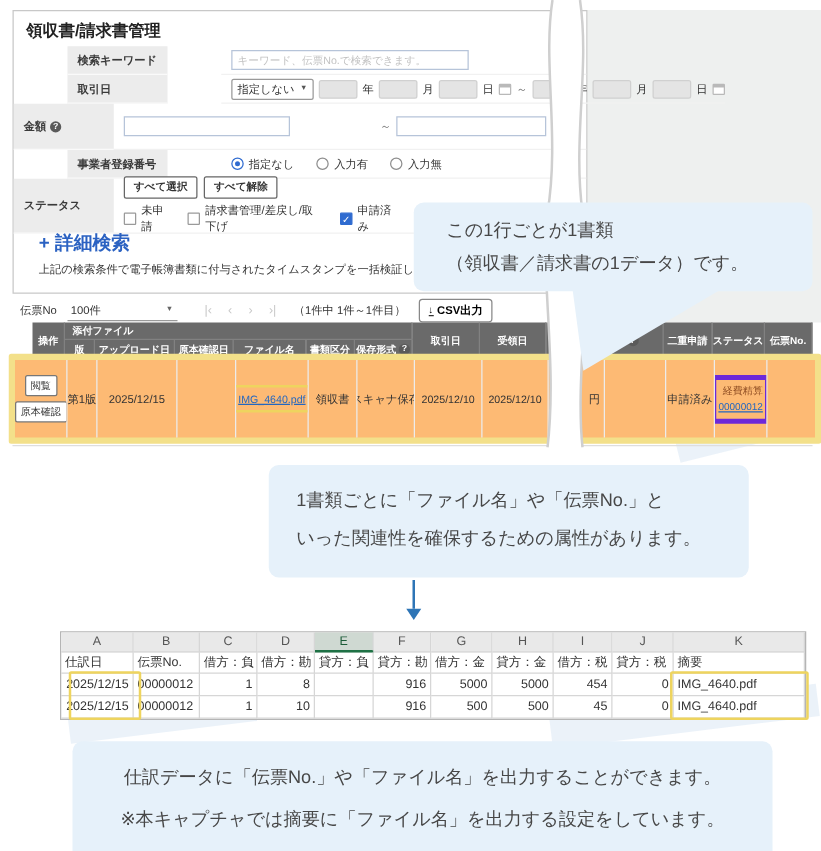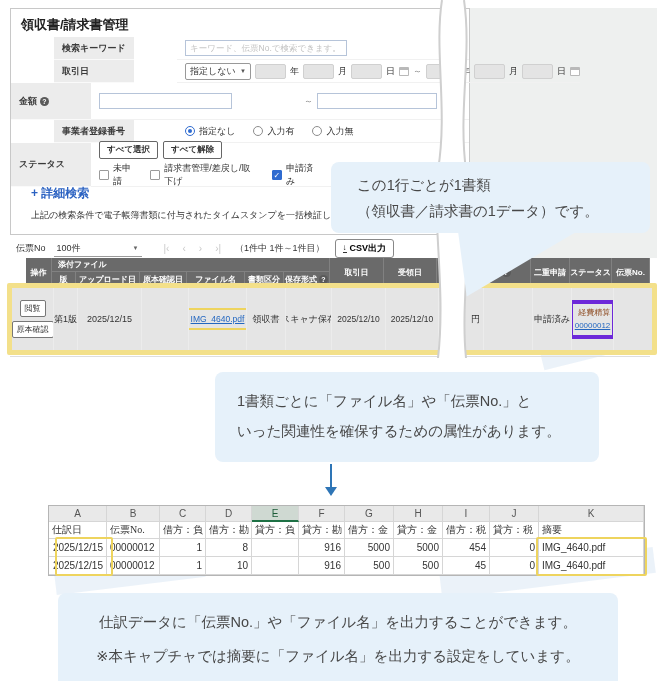--- a/index.html
+++ b/index.html
@@ -27,21 +27,21 @@
             font-size:9px; font-weight:bold; color:#3a3a3a; display:flex; align-items:center;
             padding-left:8px; gap:3px; }
   .fval { flex:1; display:flex; align-items:center; padding-left:8px; gap:4px;
           border-bottom:1px solid #f1f1f1; font-size:9px; }
   .fval.col { flex-direction:column; align-items:flex-start; justify-content:center; gap:3px; }
   .h23 { height:23px;margin-left:43px; } .h37 { height:37px; } .h44 { height:44px; }
 
   input.text { border:1px solid #b6c4d9; height:16px; font-size:8.5px; padding:0 4px;
                font-family:inherit; color:#333; }
   input.text::placeholder { color:#c2c2c2; }
-  .kw-input { width:162px; }
+  .kw-input { width:190px; }
   .amt-input { width:133px; border-color:#b9b9b9; }
   .amt-input2 { width:120px; border-color:#b9b9b9; }
   .selbox { border:1px solid #999; border-radius:2px; background:#fff; height:17px; width:66px;
             display:flex; align-items:center; justify-content:space-between; padding:0 4px;
             font-size:9px; color:#333; }
   .selbox .car { font-size:6px; color:#555; }
   .dinput { width:31px; height:15px; background:#e4e4e4; border:1px solid #d0d0d0; border-radius:2px; }
   .cal-icon { width:10px; height:9px; border:1px solid #b9b9b9; border-top:3px solid #b9b9b9;
               border-radius:1px; background:#fff; }
   .tilde { color:#777; }
@@ -54,21 +54,21 @@
            flex:0 0 10px; position:relative; }
   .radio.on { border-color:#2f6bd0; }
   .radio.on::after { content:""; position:absolute; left:2px; top:2px; width:4px; height:4px;
                      border-radius:50%; background:#2f6bd0; }
   .opt { display:flex; align-items:center; gap:4px; margin-right:14px; }
   .mini-btn { border:1px solid #666; border-radius:2px; background:#fff; font-size:8.5px;
               font-weight:bold; padding:2px 7px; color:#333; }
   .help { width:9px; height:9px; border-radius:50%; background:#5a5a5a; color:#fff; font-size:7px;
           line-height:9px; text-align:center; display:inline-block; flex:0 0 9px; }
 
-  .adv-link { position:absolute; left:20px; top:176px; font-size:12px; font-weight:bold; color:#2b62c2; z-index:3; }
+  .adv-link { position:absolute; left:20px; top:176px; font-size:15px; font-weight:bold; color:#2b62c2; z-index:3; }
   .verify-row { position:absolute; left:20px; top:195px; width:430px; display:flex;
                 align-items:center; gap:8px; font-size:9px; color:#333; z-index:3; }
   .verify-btn { border:1px solid #777; border-radius:3px; background:#fff; font-size:9px;
                 font-weight:bold; padding:4px 10px; }
 
   
   .list-bar { position:absolute; left:16px; top:239px; width:630px; display:flex;
               align-items:center; font-size:9px; color:#333; z-index:2; }
   .count-sel { width:88px; border-bottom:1px solid #9a9a9a; margin-left:8px; display:flex;
                justify-content:space-between; align-items:center; padding:1px 3px; }
@@ -83,21 +83,21 @@
   .rtable { position:absolute; left:10px; top:258px; width:640px; z-index:2; display:grid;
             grid-template-columns:42px 24px 64px 47px 58px 39px 46px 54px 53px 45px 49px 39px 42px 38px;
             grid-template-rows:14px 15px; }
   .hcell { background:#6a6a6a; color:#fff; font-size:8px; font-weight:bold; display:flex;
            align-items:center; justify-content:center; border-right:1px solid #818181;
            border-bottom:1px solid #818181; gap:2px; overflow:hidden; white-space:nowrap; }
   .hcell.left { justify-content:flex-start; padding-left:6px; }
   .hcell.right { justify-content:flex-end; padding-right:2px; }
 
   .row-wrap { position:absolute; left:7px; top:283px; width:650px; height:72px;
-              border:5px solid #f3e08a; border-radius:2px; background:#e5e5e5; z-index:2; }
+              border:5px solid #f3e08a; border-radius:2px; background:#fdba74; z-index:2; }
   .rrow { display:grid; width:640px; height:62px;
           grid-template-columns:42px 24px 64px 47px 58px 39px 46px 54px 53px 45px 49px 39px 42px 38px; }
   .rcell { display:flex; align-items:center; justify-content:center; font-size:9px; color:#333;
            border-right:1px solid #ececec; overflow:hidden; white-space:nowrap; }
   .rcell.right { justify-content:flex-end; padding-right:3px; }
   .rcell.stack { flex-direction:column; gap:4px; }
   .act-btn { border:1px solid #777; border-radius:2px; background:#fff; font-size:8px;
              padding:2px 4px; color:#333; }
   .ylbox { border:2px solid #eed45e; border-radius:2px; padding:4px 2px; }
   .link { color:#2467c0; text-decoration:underline; font-size:8.5px; }
@@ -125,21 +125,21 @@
 
   
   .sheet { position:absolute; left:48px; top:505px; width:597px; border:1px solid #b5b5b5;
            background:#fff; z-index:2; display:grid;
            grid-template-columns:58px 53px 46px 46px 47px 46px 49px 49px 47px 49px 105px;
            grid-template-rows:16px 17px 18px 18px; }
   .scell { border-right:1px solid #d6d6d6; border-bottom:1px solid #d6d6d6; font-size:10px;
            color:#333; display:flex; align-items:center; overflow:hidden; white-space:nowrap; }
   .sletter { background:#e9e9e9; color:#555; justify-content:center; }
   .sletter.sel { background:#cfd9d2; color:#1c5c38; border-bottom:2px solid #1e7145; }
-  .sfield { padding-left:3px;font-family:Liberation Serif, serif; }
+  .sfield { padding-left:3px; }
   .snum { justify-content:flex-end; padding-right:3px; }
   .stext { padding-left:3px; }
   .sheet-ybox { position:absolute; border:2.5px solid #eed45e; border-radius:2px; z-index:3; }
   .ybox-b { left:55px; top:537px; width:58px; height:39px; }
   .ybox-k { left:536px; top:537px; width:111px; height:39px; }
 </style>
 </head>
 <body>
 
 <div class="page">

